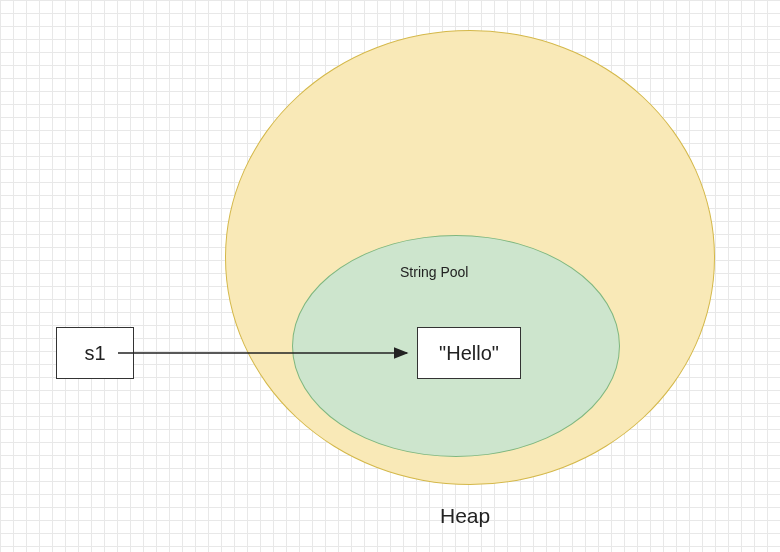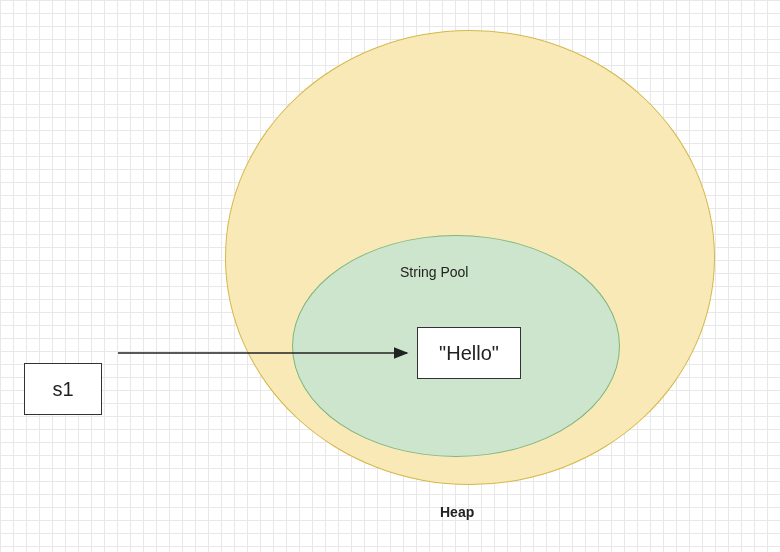--- a/index.html
+++ b/index.html
@@ -41,32 +41,31 @@
       left: 292px;
       top: 235px;
       width: 328px;
       height: 222px;
       background: #cde5cd;
       border: 1.5px solid #7fb77f;
       border-radius: 50%;
     }
     .s1-box {
       position: absolute;
-      left: 24px;
+      left: 56px;
       top: 327px;
       width: 78px;
       height: 52px;
       background: white;
       border: 1.5px solid #333;
       display: flex;
       align-items: center;
       justify-content: center;
       font-size: 20px;
       color: #222;
-      margin-top: 36px;
     }
     .hello-box {
       position: absolute;
       left: 417px;
       top: 327px;
       width: 104px;
       height: 52px;
       background: white;
       border: 1.5px solid #333;
       display: flex;
@@ -79,23 +78,22 @@
       position: absolute;
       left: 400px;
       top: 264px;
       font-size: 14px;
       color: #222;
     }
     .heap-label {
       position: absolute;
       left: 440px;
       top: 504px;
-      font-size: 14px;
+      font-size: 21px;
       color: #222;
-      font-weight: bold;
     }
     .arrow-svg {
       position: absolute;
       left: 118px;
       top: 343px;
       pointer-events: none;
     }
   </style>
 </head>
 <body>

